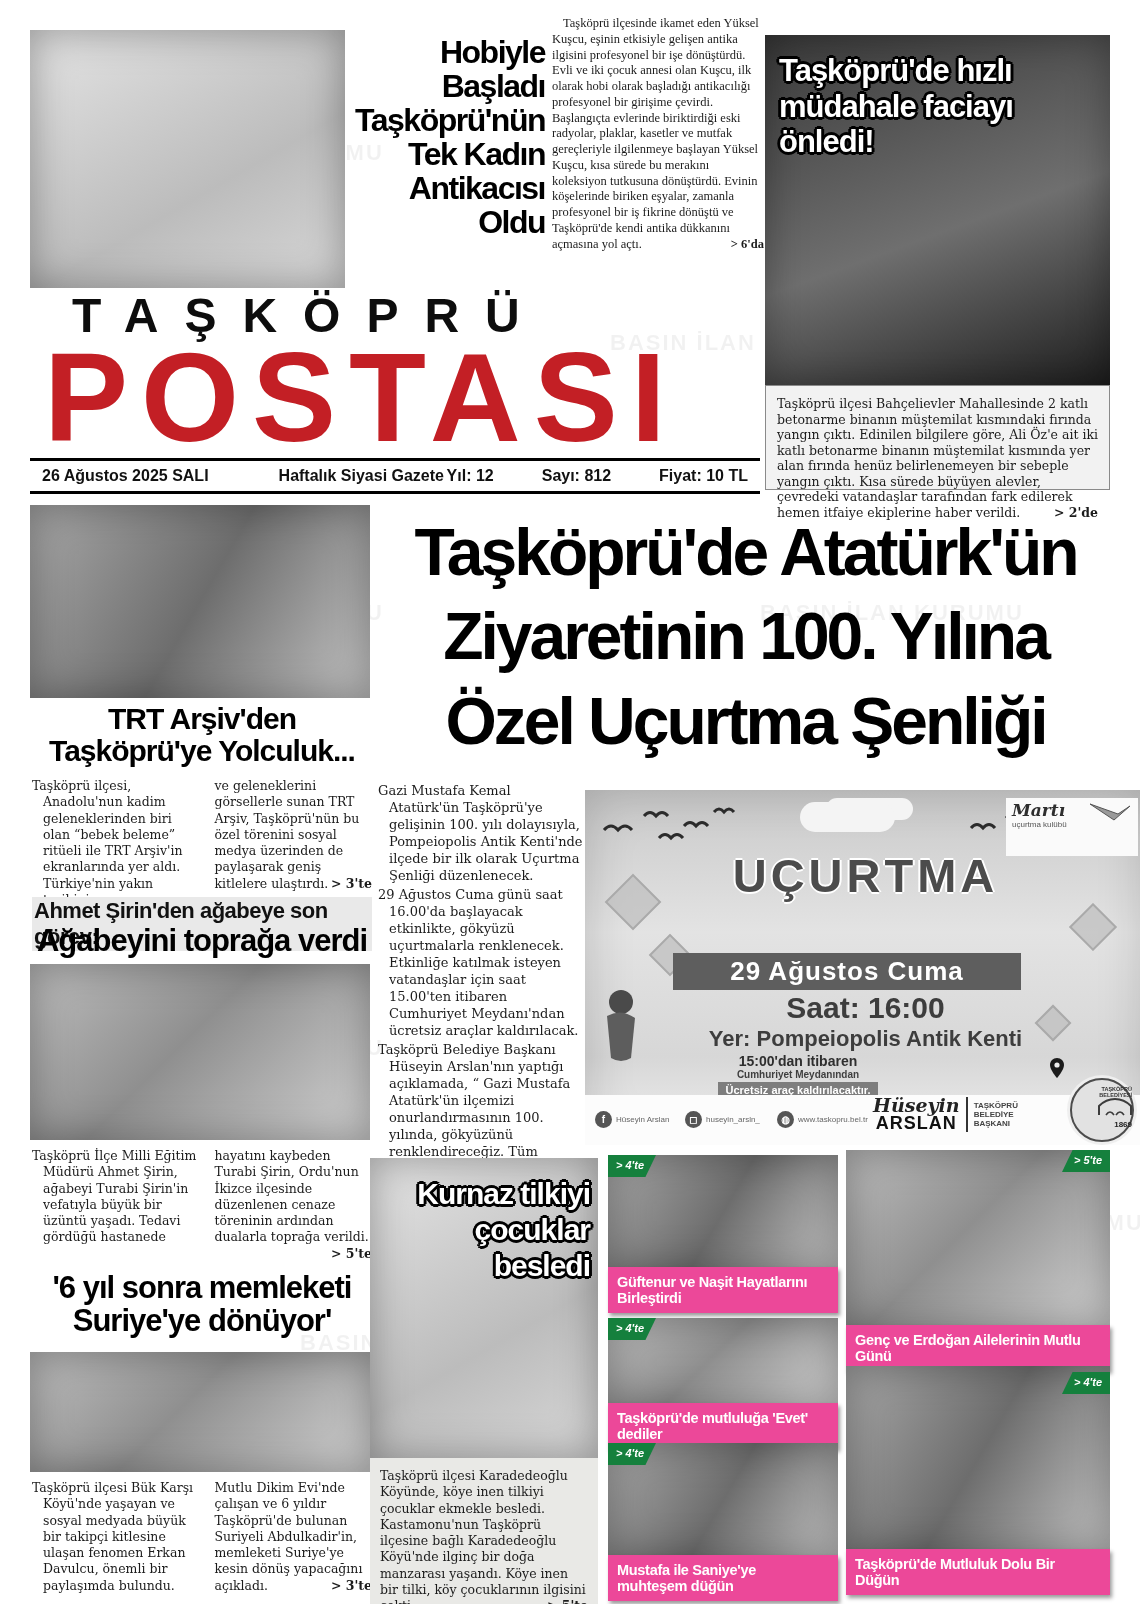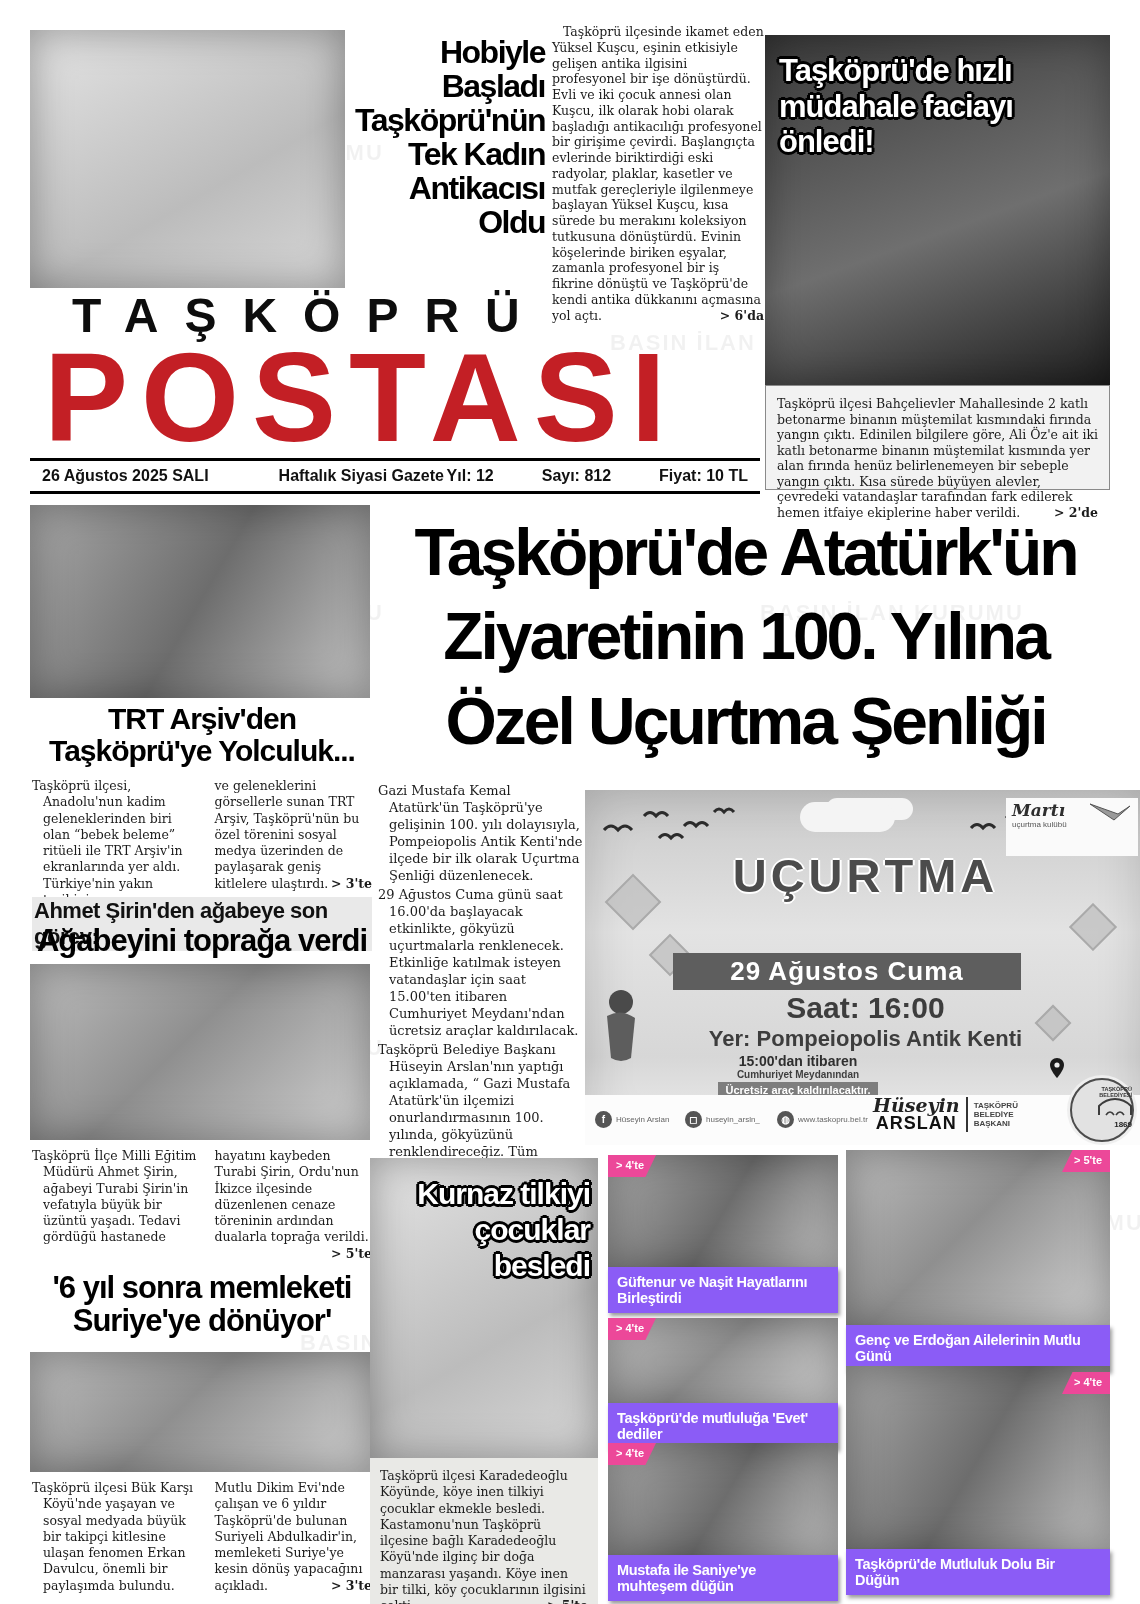--- a/index.html
+++ b/index.html
@@ -25,24 +25,24 @@
   .hang{text-indent:-11px;padding-left:11px;margin:0 0 2px 0;}
   .jump{float:right;font-weight:bold;}
   .twocol{display:flex;gap:14px;}
   .twocol>div{flex:1;}
   
   .m-top{font-weight:900;color:#0d0d0d;}
   .m-main{font-weight:900;color:#c31f25;}
   .dateline{display:flex;align-items:center;border-top:3px solid #000;border-bottom:3px solid #000;
             font-weight:bold;font-size:16px;}
   
-  .cap-band{position:absolute;background:#8b5cf6;color:#fff;font-weight:bold;
+  .cap-band{position:absolute;background:#ec4899;color:#fff;font-weight:bold;
             font-size:14.5px;padding:7px 9px;box-shadow:2px 3px 4px rgba(0,0,0,.4);letter-spacing:-0.3px;}
-  .corner-tag{position:absolute;background:#ec4899;color:#fff;font-size:11px;font-weight:bold;
-              padding:4px 12px 6px 8px;z-index:3;}
+  .corner-tag{position:absolute;background:#15803d;color:#fff;font-size:11px;font-weight:bold;
+              font-style:italic;padding:4px 12px 6px 8px;z-index:3;}
   .tag-left{clip-path:polygon(0 0,100% 0,78% 100%,0 100%);}
   .tag-right{clip-path:polygon(22% 0,100% 0,100% 100%,0 100%);padding:4px 8px 6px 12px;}
   
   #poster{background:linear-gradient(180deg,#c9c9c9,#e3e3e3 40%,#d7d7d7 75%,#efefef);
           box-shadow:inset 0 0 50px rgba(0,0,0,.18);}
   .poster-title{font-weight:900;color:#4c4c4c;font-size:47px;letter-spacing:4px;text-align:center;
                 text-shadow:-2px 0 0 #fff,2px 0 0 #fff,0 -2px 0 #fff,0 2px 0 #fff;}
   .poster-sub{font-family:"DejaVu Serif",serif;font-style:italic;font-weight:bold;color:#c2c2c2;
               font-size:42px;text-align:center;text-shadow:1px 1px 0 #fff;}
   .poster-band{background:#5e5e5e;color:#fff;font-weight:900;font-size:26px;text-align:center;
@@ -77,21 +77,21 @@
 
   <div class="abs hl-sm" style="left:340px;top:36px;width:205px;text-align:right;font-size:32px;letter-spacing:-1.5px;">
     <span style="display:block">Hobiyle</span>
     <span style="display:block">Başladı</span>
     <span style="display:block">Taşköprü'nün</span>
     <span style="display:block">Tek Kadın</span>
     <span style="display:block">Antikacısı</span>
     <span style="display:block">Oldu</span>
   </div>
 
-  <div class="abs body-txt" style="left:552px;top:24px;width:212px;font-size:12.5px;line-height:1.26;">
+  <div class="abs body-txt" style="left:552px;top:16px;width:212px;font-size:12.5px;line-height:1.26;font-family:Liberation Serif, serif;">
     <p class="hang" style="display:inline">Taşköprü ilçesinde ikamet eden Yüksel Kuşcu, eşinin etkisiyle gelişen antika ilgisini profesyonel bir işe dönüştürdü. Evli ve iki çocuk annesi olan Kuşcu, ilk olarak hobi olarak başladığı antikacılığı profesyonel bir girişime çevirdi. Başlangıçta evlerinde biriktirdiği eski radyolar, plaklar, kasetler ve mutfak gereçleriyle ilgilenmeye başlayan Yüksel Kuşcu, kısa sürede bu merakını koleksiyon tutkusuna dönüştürdü. Evinin köşelerinde biriken eşyalar, zamanla profesyonel bir iş fikrine dönüştü ve Taşköprü'de kendi antika dükkanını açmasına yol açtı.</p>
     <span class="jump">&gt; 6'da</span>
   </div>
 
   <div class="photo dark abs" style="left:765px;top:35px;width:345px;height:350px;">
     <div class="outline-w" style="padding:18px 14px;font-size:31px;font-weight:bold;line-height:1.15;letter-spacing:-1px;">Taşköprü'de hızlı müdahale faciayı önledi!</div>
   </div>
   <div class="abs body-txt" style="left:765px;top:385px;width:321px;height:83px;background:#f2f2f2;
        border:1px solid #8a8a8a;padding:10px 11px;font-size:12.5px;line-height:1.24;">
     <span>Taşköprü ilçesi Bahçelievler Mahallesinde 2 katlı betonarme binanın müştemilat kısmındaki fırında yangın çıktı. Edinilen bilgilere göre, Ali Öz'e ait iki katlı betonarme binanın müştemilat kısmında yer alan fırında henüz belirlenemeyen bir sebeple yangın çıktı. Kısa sürede büyüyen alevler, çevredeki vatandaşlar tarafından fark edilerek hemen itfaiye ekiplerine haber verildi.</span>

